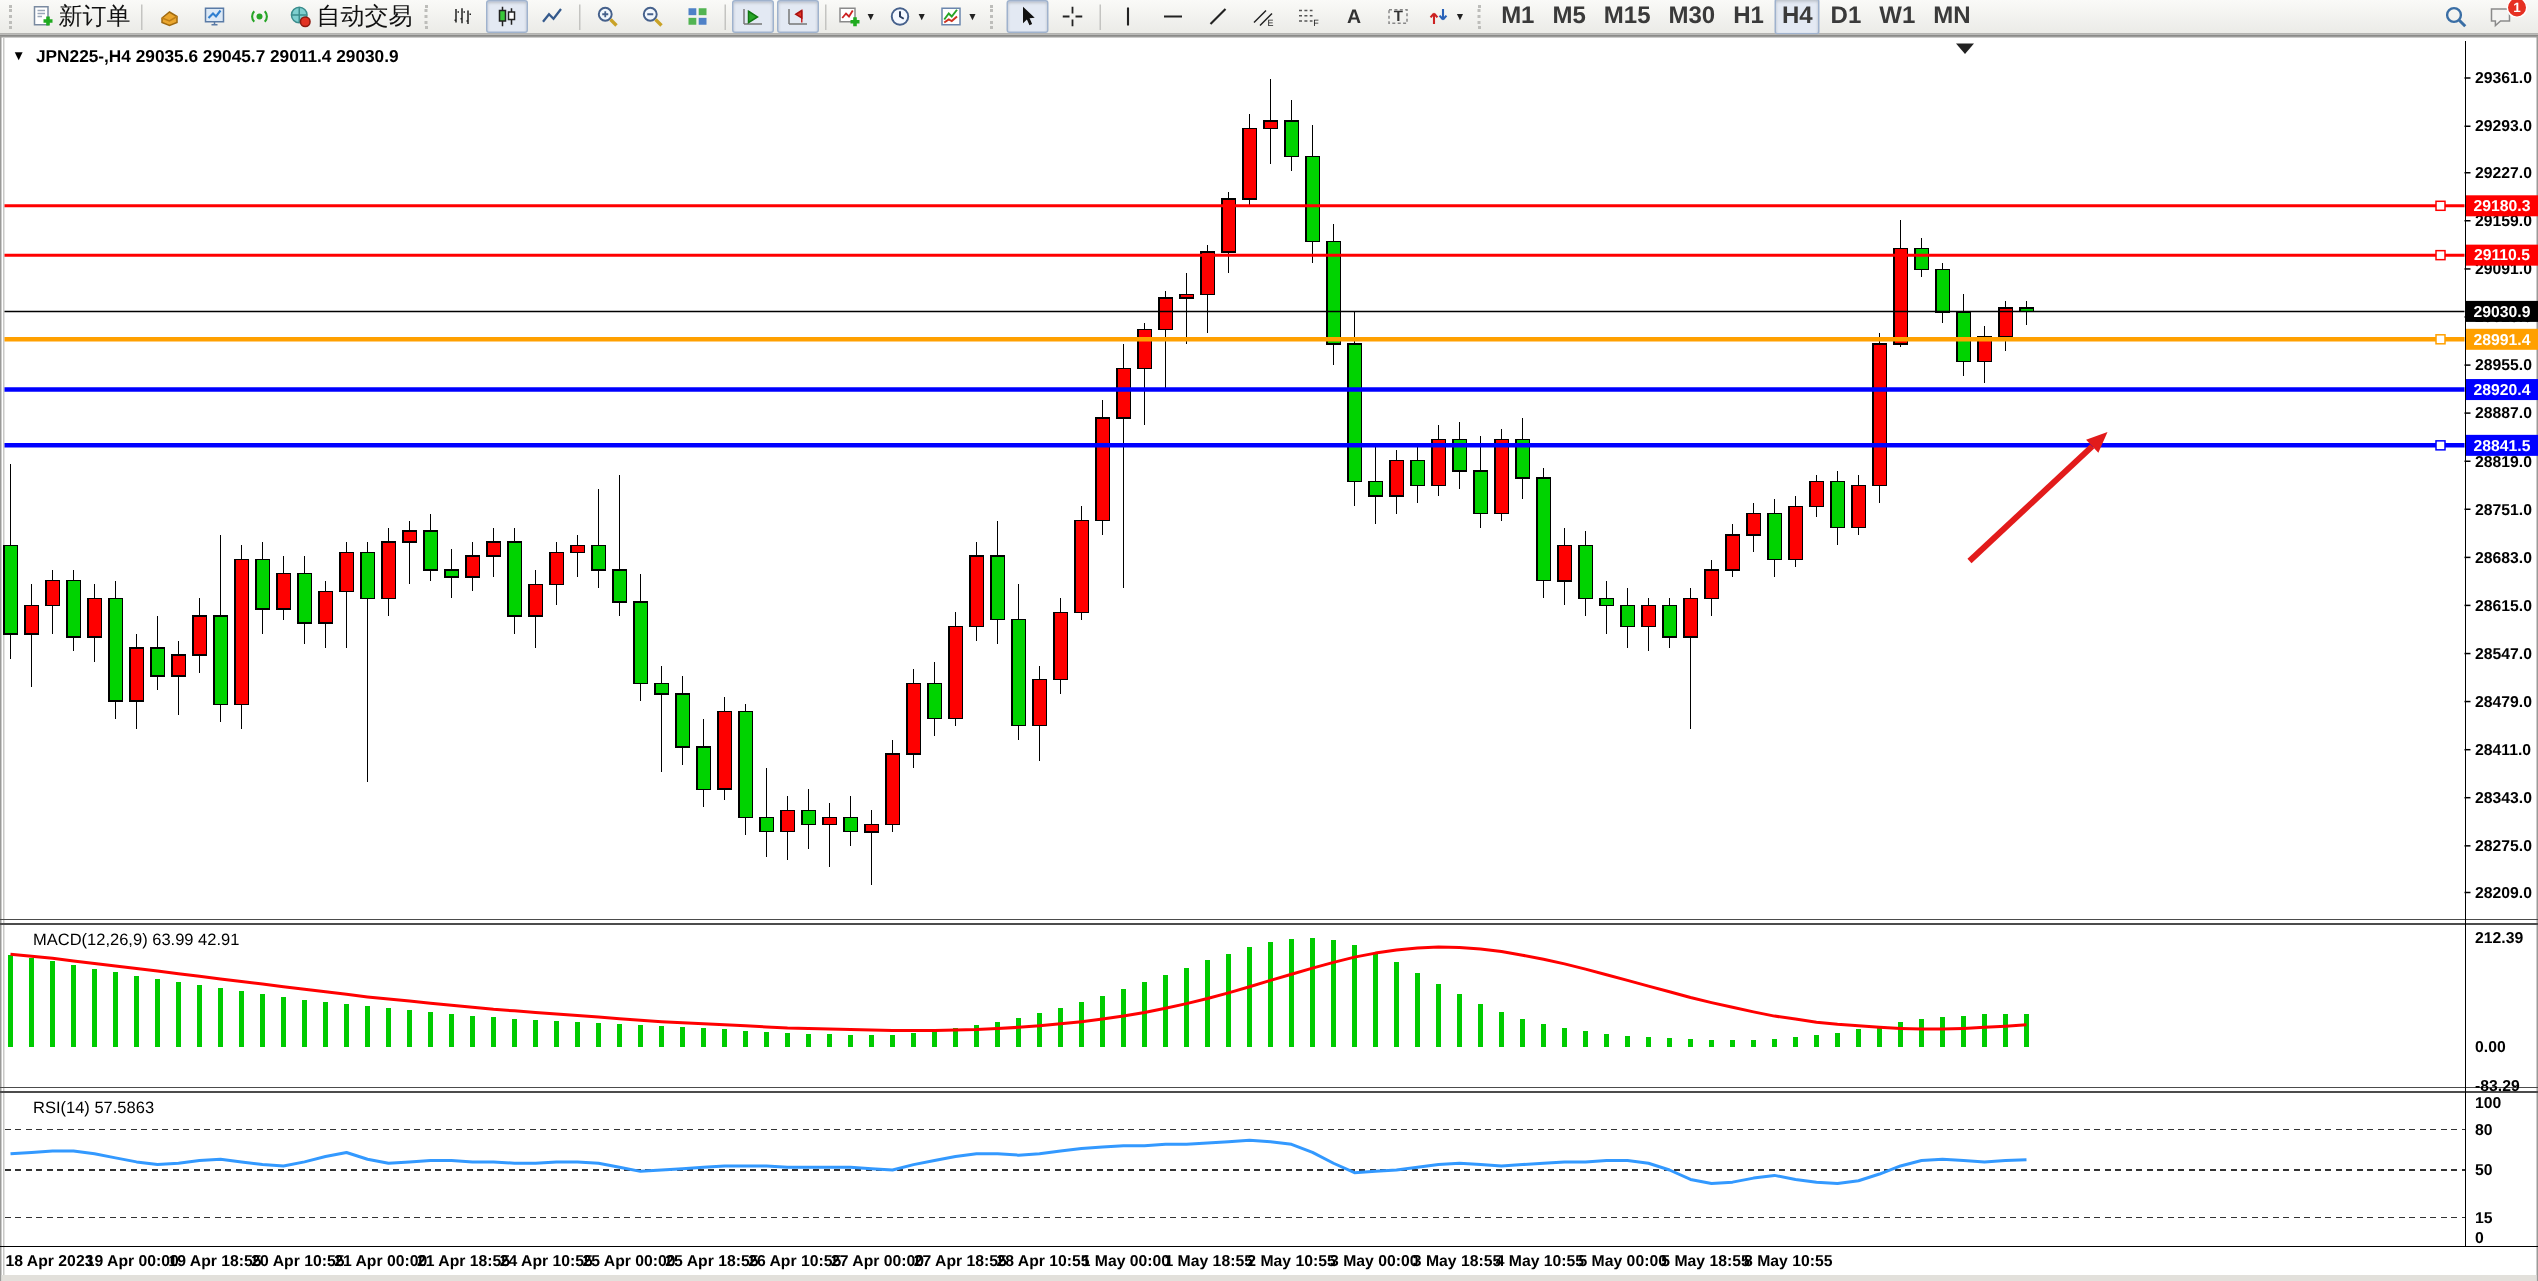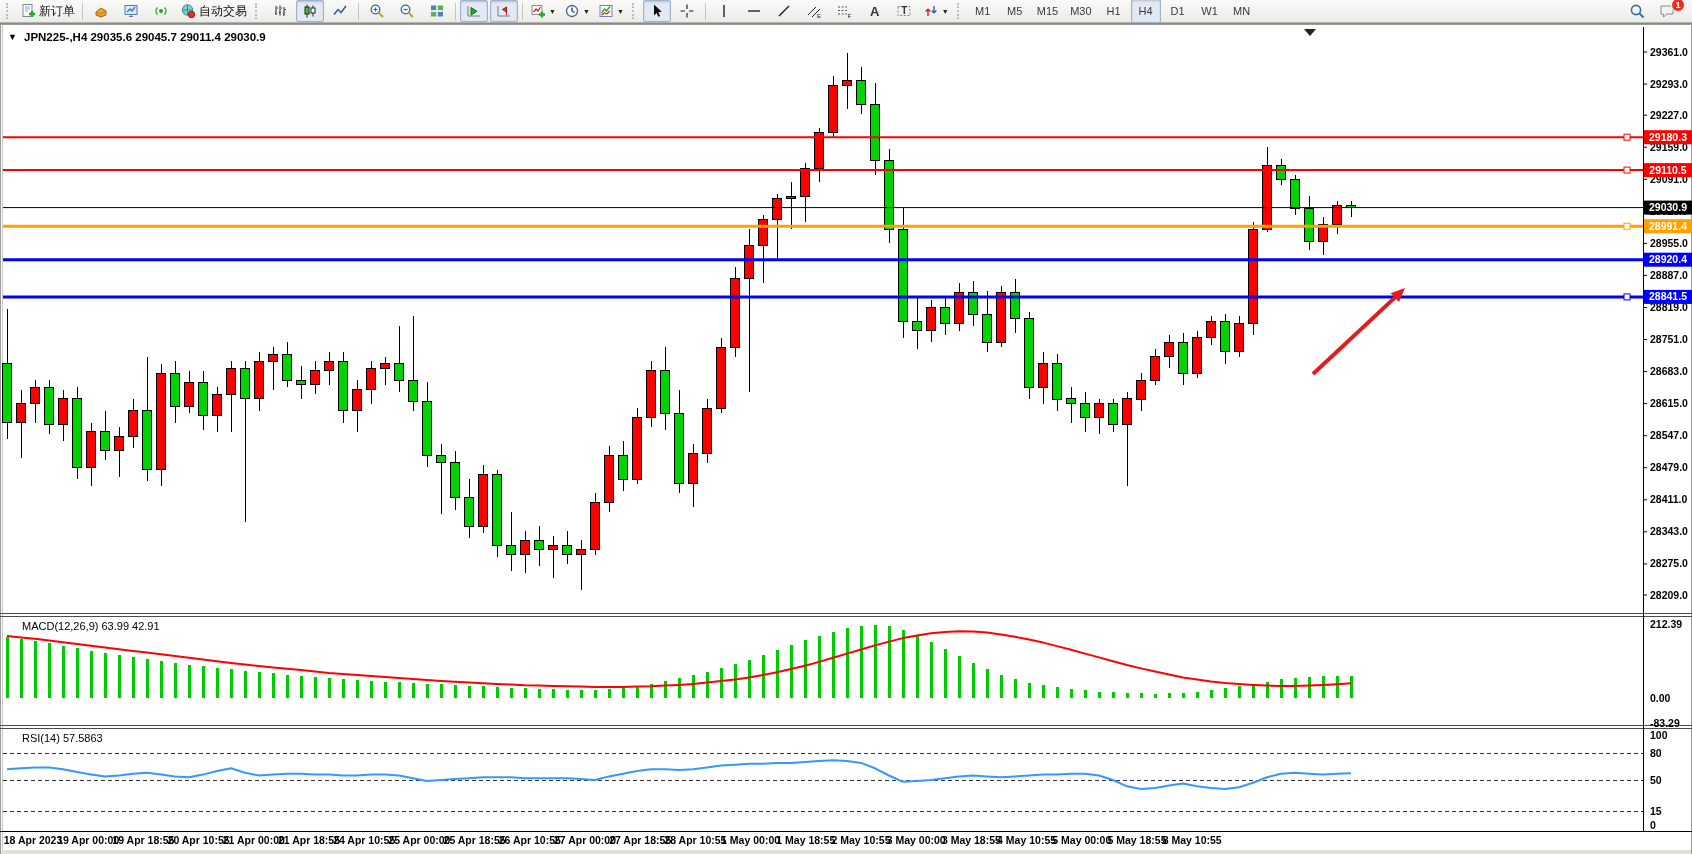--- a/index.html
+++ b/index.html
@@ -5,25 +5,25 @@
   html,body{margin:0;padding:0;background:#d6d3ce;width:1692px;height:854px;overflow:hidden;
     font-family:"Liberation Sans",sans-serif;-webkit-font-smoothing:antialiased;}
   #app{position:relative;width:1692px;height:854px;background:#fff;}
   
   #toolbar{position:absolute;left:0;top:0;width:1692px;height:23px;
     background:linear-gradient(#fafaf8,#ebebe7);border-bottom:1px solid #b3b3b0;
     display:flex;align-items:center;padding-left:2px;box-sizing:border-box;}
   .tb-btn{height:20px;min-width:22px;display:inline-flex;align-items:center;justify-content:center;
     padding:0 2px;margin:0 1px;border:1px solid transparent;border-radius:2px;position:relative;cursor:default;}
   .tb-btn.pressed{background:#e3e9f3;border-color:#9fb2cd;box-shadow:inset 0 1px 2px rgba(0,0,0,.18);}
-  .tb-label{font-size:12px;color:#101010;margin-left:3px;white-space:nowrap;}
+  .tb-label{font-size:16px;color:#101010;margin-left:3px;white-space:nowrap;}
   .caret{font-size:7px;color:#222;margin-left:3px;}
   .tb-sep{width:1px;height:17px;background:#c4c4c1;margin:0 3px;flex:none;}
   .tb-grip{width:3px;height:16px;border-left:2px dotted #bdbdba;margin:0 5px 0 4px;flex:none;}
-  .tf-btn{font-size:11px;font-weight:400;color:#3a3a3a;padding:1px 4px;min-width:20px;}
+  .tf-btn{font-size:16px;font-weight:700;color:#3a3a3a;padding:1px 4px;min-width:20px;}
   .tb-right{margin-left:auto;display:flex;align-items:center;margin-right:10px;}
   .badge{position:absolute;top:-3px;right:-5px;background:#e63022;color:#fff;font-size:9px;font-weight:700;
     border-radius:50%;width:12px;height:12px;line-height:12px;text-align:center;border:1px solid #fff;}
   .tb-btn svg{display:block;}
   
   #chart-window{position:absolute;left:0;top:23px;width:1692px;height:831px;background:#fff;
     border-top:1px solid #8a8a88;box-sizing:border-box;}
   #chart-window svg{display:block;}
   text{user-select:none;}
 </style>

